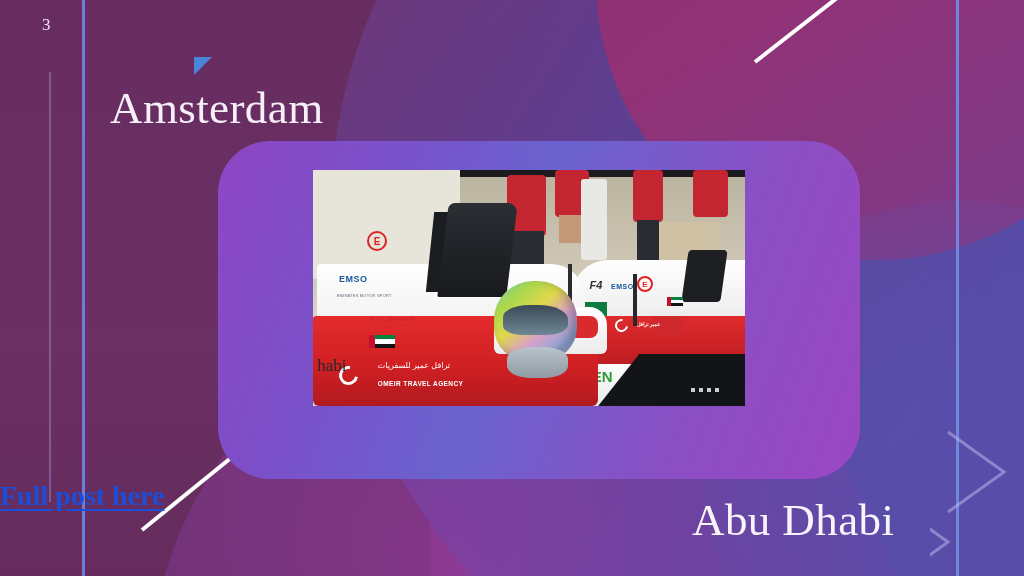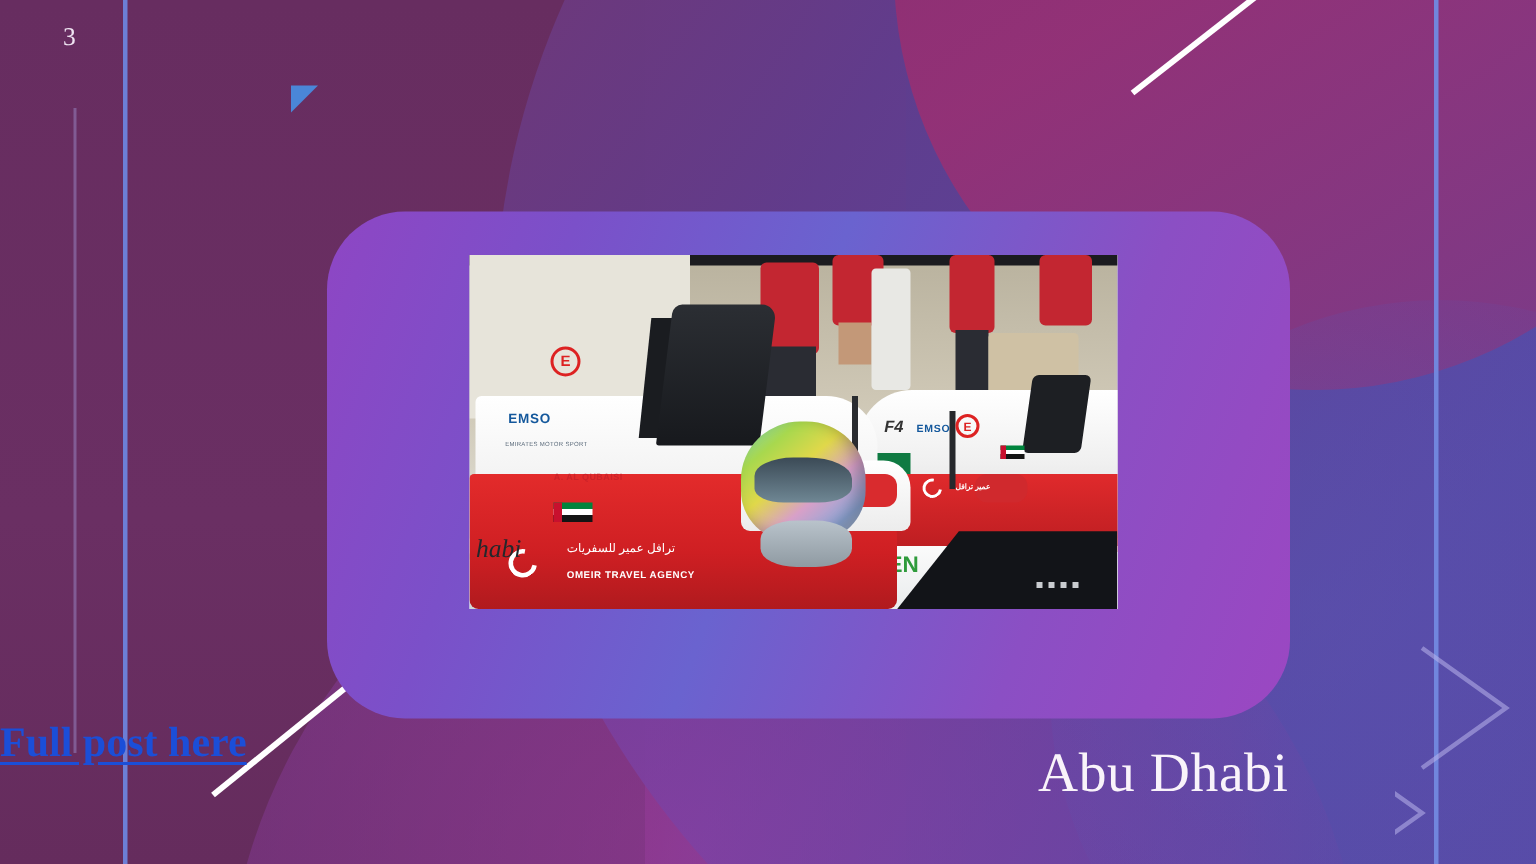--- a/index.html
+++ b/index.html
@@ -153,21 +153,21 @@
     position: absolute;
     left: 110px; top: 82px;
     color: #f6eef8;
     font-size: 45px;
     letter-spacing: 0.4px;
   }
   .city-right {
     position: absolute;
     left: 692px; top: 494px;
     color: #f9f3fa;
-    font-size: 37px;
+    font-size: 45px;
     letter-spacing: 0.4px;
     font-family: Liberation Serif, serif;
   }
   .post-link {
     position: absolute;
     left: 0; right: 0; top: 480px;
     text-align: left;
     color: #1b4ed8;
     font-size: 28px;
     font-weight: bold;
@@ -338,21 +338,21 @@
   .decal-emso-sub { color:#5a6a7a; font-size:4px; letter-spacing:0.2px; }
   .decal-name { color:#cc2229; font-size:6px; font-weight:bold; letter-spacing:0.3px; }
   .decal-f4 { color:#333; font-size:11px; font-weight:bold; font-style:italic; }
   .decal-omeir { color:#fff; font-size:6.5px; font-weight:bold; letter-spacing:0.4px; }
   .decal-omeir-ar { color:#fff; font-size:8px; }
   .omeir-moon {
     width:13px; height:13px; border-radius:50%;
     border:3px solid #fff; border-right-color:transparent;
     transform: rotate(-35deg);
   }
-  .decal-dhabi { color:#23282c; font-size:17px; font-style:italic; font-family:"Liberation Serif", serif; }
+  .decal-dhabi { color:#23282c; font-size:17px; font-family:"Liberation Serif", serif; }
   .decal-ren { color:#2f9b3c; font-size:15px; font-weight:bold; font-family:"Liberation Sans", sans-serif; }
   .decal-cons { color:#2f9b3c; font-size:13px; font-weight:bold; font-family:"Liberation Sans", sans-serif; }
   .uae-flag {
     width:26px; height:13px;
     background:
       linear-gradient(90deg, #c8102e 0 22%, transparent 22%),
       linear-gradient(180deg, #00843d 0 33.3%, #ffffff 33.3% 66.6%, #141414 66.6% 100%);
   }
   .uae-flag-sm {
     width:16px; height:9px;
@@ -390,20 +390,21 @@
   <div class="tri-accent"></div>
 
   <svg width="150" height="150" style="position:absolute; left:930px; top:430px;">
     <polyline class="chev" points="18,2 74,42 18,82"></polyline>
     <polyline class="chev" points="-38,72 18,112 -38,152"></polyline>
   </svg>
 
   <div class="slide-number">3</div>
 
 
+  <div class="city-left">Amsterdam</div>
 
   <div class="city-right">Abu Dhabi</div>
 
   <div class="media-card"></div>
 
   <div class="photo">
     <div class="ph-bg"></div>
     <div class="ph-ceiling"></div>
     <div class="ph-wall-l"></div>
     <div class="ph-floor"></div>

